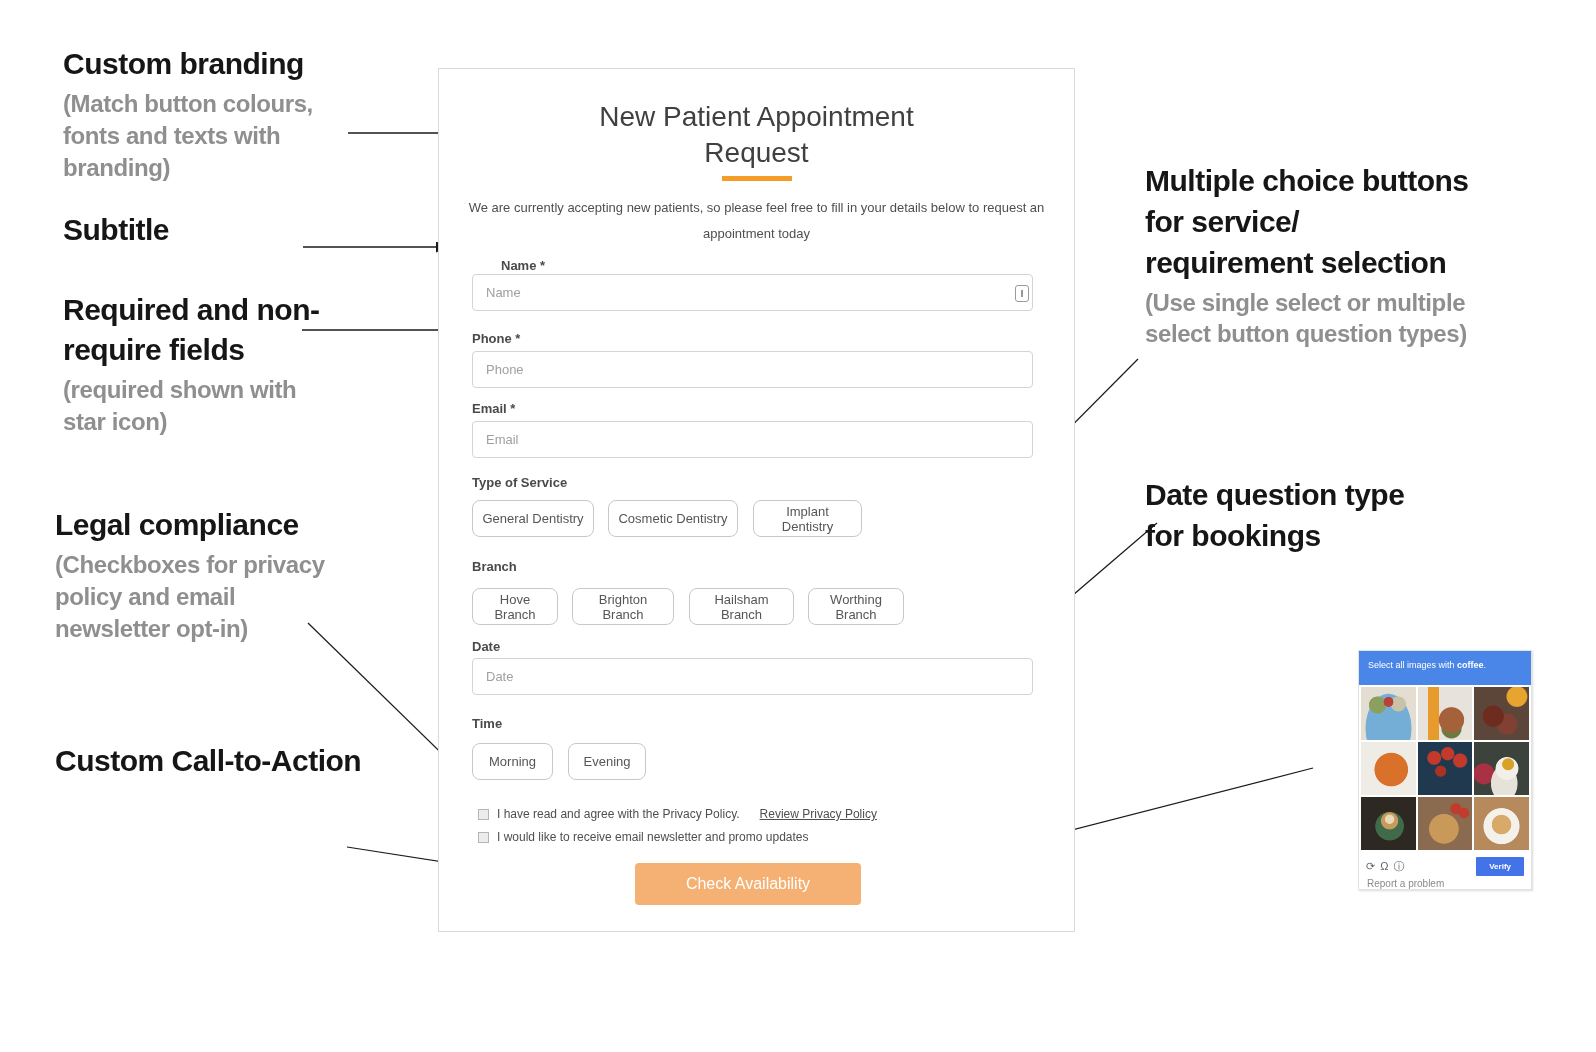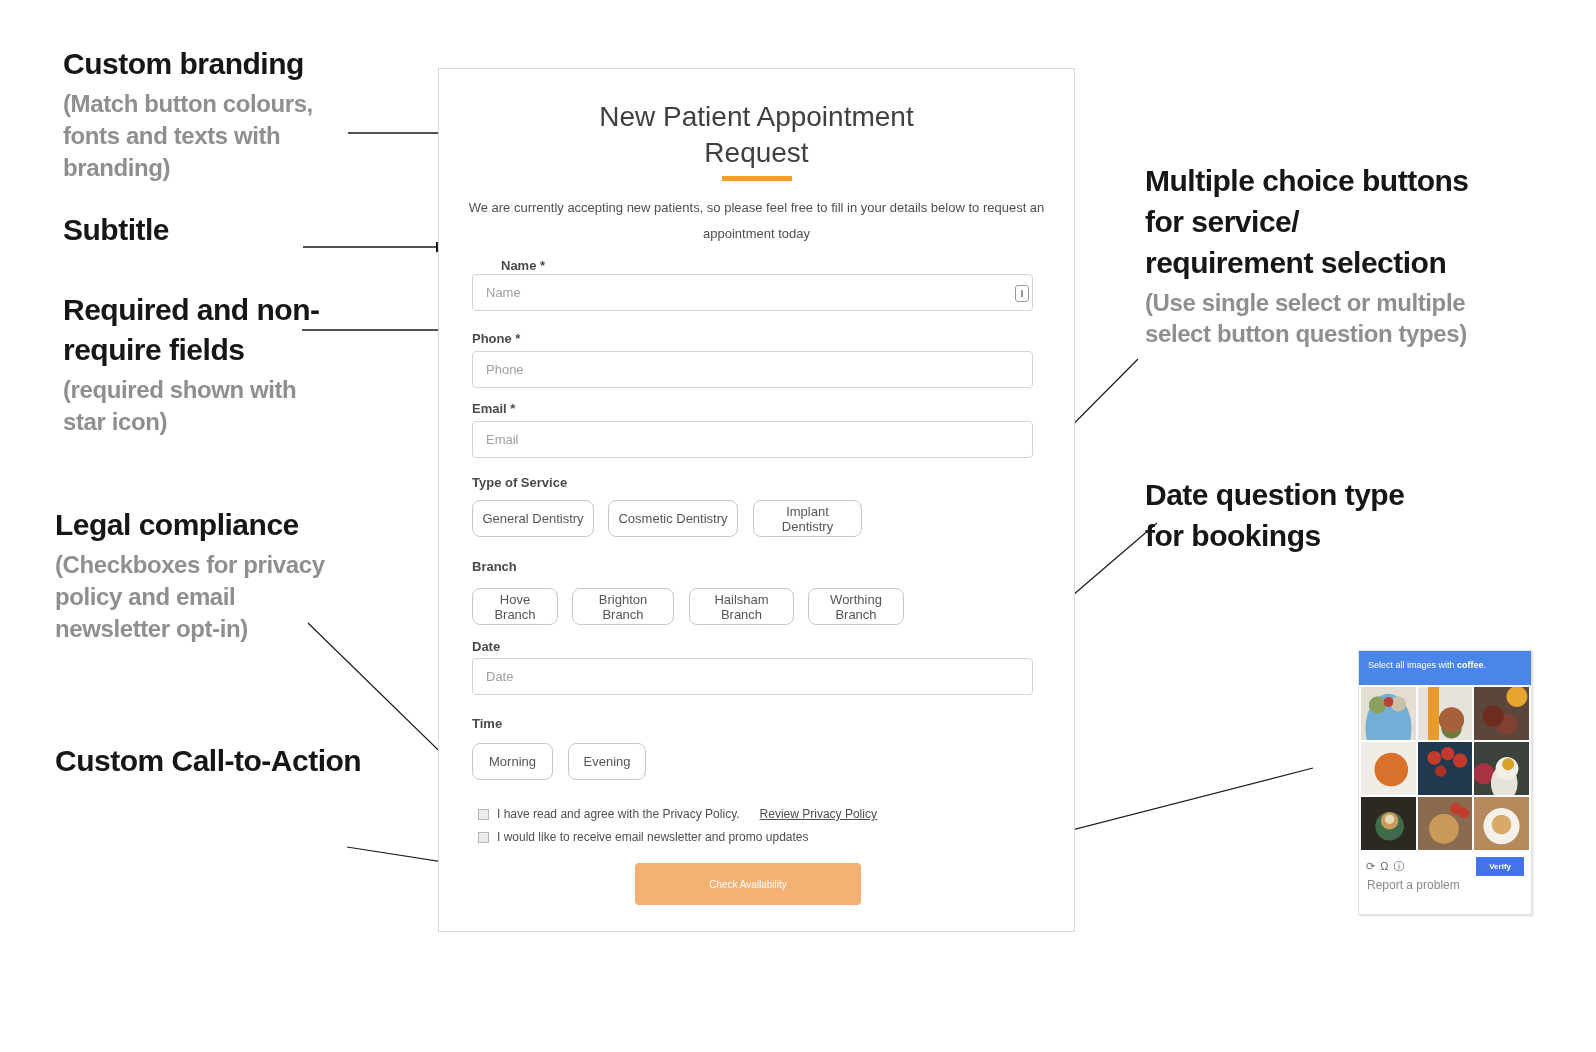--- a/index.html
+++ b/index.html
@@ -35,21 +35,21 @@
         border-radius:8px;background:#fff;display:flex;align-items:center;justify-content:center;
         font-size:13px;color:#565656;font-family:"Liberation Sans",sans-serif;cursor:pointer;}
   .autofill{position:absolute;left:576px;top:216px;width:12px;height:15px;border:1px solid #9a9a9a;
         border-radius:3px;display:flex;align-items:center;justify-content:center;}
   .autofill span{display:block;width:2px;height:7px;background:#9a9a9a;}
   .chk-row{position:absolute;left:39px;display:flex;align-items:center;}
   .chk-box{width:9px;height:9px;border:1px solid #b5b5b5;background:#ececec;margin-right:8px;}
   .chk-text{font-size:12px;color:#4f4f4f;}
   .chk-link{font-size:12px;color:#4f4f4f;text-decoration:underline;margin-left:20px;cursor:pointer;}
   .cta{position:absolute;left:196px;top:794px;width:226px;height:42px;background:#f5b173;
-        border:none;border-radius:4px;color:#fff;font-size:10px;font-weight:500;
+        border:none;border-radius:4px;color:#fff;font-size:16px;font-weight:500;
         font-family:"Liberation Sans",sans-serif;cursor:pointer;}
 
   
   .captcha{position:absolute;left:1358px;top:650px;width:172px;background:#fff;
         border:1px solid #e3e3e3;box-shadow:1px 1px 2px rgba(0,0,0,0.15);}
   .cap-head{background:#4a86e8;color:#fff;font-size:9px;line-height:12px;padding:8px 9px;height:34px;
         box-sizing:border-box;}
   .cap-head b{font-weight:bold;}
   .cap-grid{display:grid;grid-template-columns:repeat(3,1fr);gap:2px;padding:2px;}
   .tile{height:53px;cursor:pointer;}
@@ -79,21 +79,21 @@
        radial-gradient(circle at 52% 55%,#3f6b4a 34%,transparent 36%),#2e2823;}
   .t8{background:radial-gradient(circle at 70% 22%,#c23c2d 9%,transparent 11%),
        radial-gradient(circle at 85% 30%,#c23c2d 8%,transparent 10%),
        radial-gradient(circle at 48% 60%,#c9995a 34%,transparent 36%),#8a6b4f;}
   .t9{background:radial-gradient(circle at 50% 52%,#d8a968 24%,transparent 26%),
        radial-gradient(circle at 50% 55%,#f4f1ea 44%,transparent 46%),#b68a5c;}
   .cap-bar{display:flex;align-items:center;justify-content:space-between;padding:5px 7px 2px 7px;}
   .cap-icons{font-size:11px;color:#5f6368;letter-spacing:5px;cursor:pointer;}
   .cap-verify{background:#4273e8;color:#fff;font-size:8px;font-weight:bold;border:none;
         padding:5px 13px;border-radius:1px;cursor:pointer;font-family:"Liberation Sans",sans-serif;}
-  .cap-report{font-size:12px;color:#8a8a8a;padding:0 0 22px 8px;}
+  .cap-report{font-size:10px;color:#8a8a8a;padding:0 0 0 8px;}
 </style>
 </head>
 <body>
 
 <div class="canvas">
 
   <div class="ann" style="left:63px;top:44px;">
     <div class="ann-title">Custom branding</div>
     <div class="ann-note">(Match button colours,
 fonts and texts with

